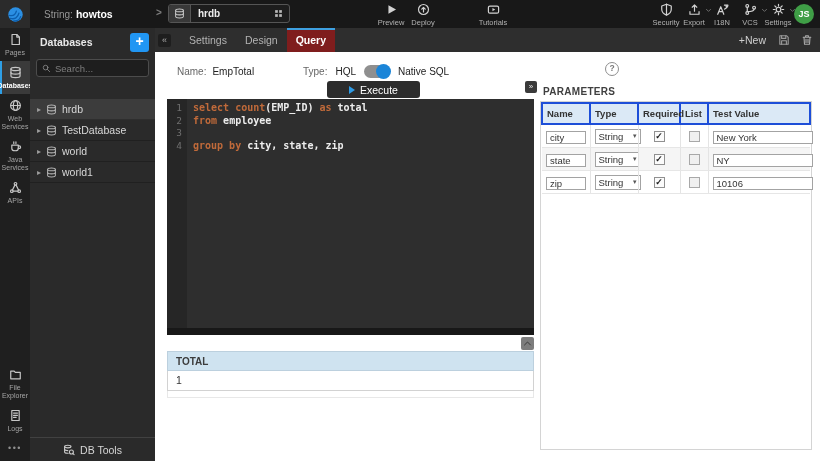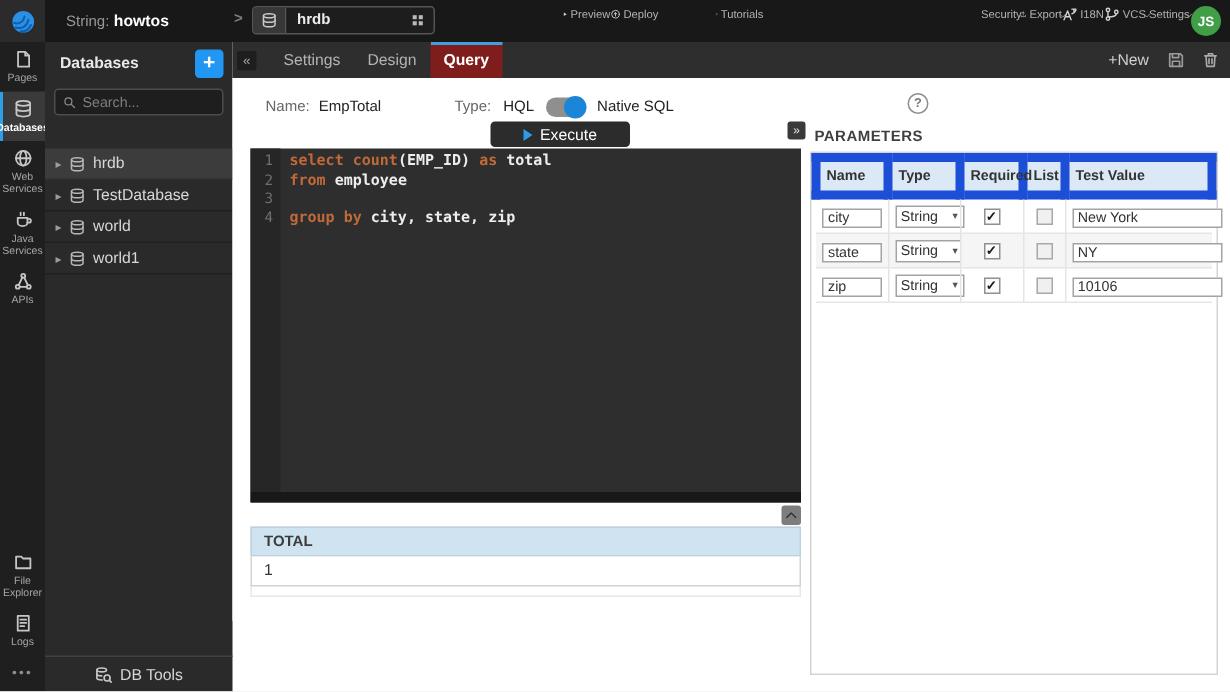--- a/index.html
+++ b/index.html
@@ -17,21 +17,21 @@
   #db-selector { position:absolute; left:168px; top:4px; width:122px; height:19px; border:1px solid #555;
                  border-radius:3px; background:#1d1d1d; display:flex; align-items:center; cursor:pointer; }
   #db-selector .seg { width:22px; height:17px; background:#383838; border-right:1px solid #555;
                       display:flex; align-items:center; justify-content:center; border-radius:2px 0 0 2px; }
   #db-selector .seg .ic { width:11px; height:11px; color:#c9c9c9; }
   #db-selector .val { margin-left:7px; font-size:10px; font-weight:700; color:#ededed; flex:1; }
   #db-selector .gridic { width:9px; height:9px; color:#b9b9b9; margin-right:6px; }
 
   #tb-left  { position:absolute; left:375px; top:3px; display:flex; }
   #tb-right { position:absolute; left:652px; top:3px; display:flex; }
-  .top-action { position:relative; width:32px; display:flex; flex-direction:row; align-items:center;
+  .top-action { position:relative; width:32px; display:flex; flex-direction:column; align-items:center;
                 gap:2px; cursor:pointer; }
   #tb-right .top-action { width:28px; }
   #tb-left .top-action:nth-child(3) { margin-left:38px; }
   .top-action .aic { width:13px; height:13px; color:#d2d2d2; }
   .top-action-label { font-size:7.5px; color:#b2b2b2; white-space:nowrap; }
   .tb-chev { position:absolute; right:-4px; top:4px; width:7px; height:7px; color:#9a9a9a; }
   #avatar { position:absolute; left:794px; top:4px; width:20px; height:20px; border-radius:50%;
             background:#3f9e46; color:#fff; font-size:9px; font-weight:700; display:flex;
             align-items:center; justify-content:center; cursor:pointer; }
 
@@ -136,21 +136,21 @@
   #res-head { height:20px; line-height:19px; background:#cfe3f0; border:1px solid #bcd0de;
               font-size:10px; font-weight:700; color:#3c3c3c; padding-left:8px; }
   .res-row { height:20px; line-height:19px; background:#fff; border:1px solid #d2d2d2; border-top:none;
              font-size:10.5px; color:#333; padding-left:8px; }
   .res-ghost { height:7px; border:1px solid #e8e8e8; border-top:none; }
 
   
   #params-box { position:absolute; left:385px; top:49px; width:272px; height:349px;
                 border:1px solid #d4d4d4; background:#fff; }
   #params-box table { width:100%; border-collapse:collapse; table-layout:fixed; }
-  #params-box th { background:#dbe9f6; border:6px solid #1d4ed8; font-size:9.5px; font-weight:700;
+  #params-box th { background:#dbe9f6; border:2px solid #1d4ed8; font-size:9.5px; font-weight:700;
                    color:#333; text-align:left; padding:4px 4px; height:11px; }
   #params-box td { border-right:1px solid #e4e4e4; border-bottom:1px solid #e6e6e6; padding:2px 4px;
                    height:16px; }
   #params-box td:last-child { border-right:none; }
   #params-box tr.alt td { background:#f5f5f5; }
   .pinp { border:1px solid #a3a3a3; font-size:9.5px; color:#333; font-family:inherit; height:13px;
           padding:0 3px; background:#fff; }
   .name-inp { width:40px; } .test-inp { width:100px; }
   .sel { width:46px; height:15px; border:1px solid #a3a3a3; background:#fff; display:flex;
          align-items:center; justify-content:space-between; padding:0 3px; font-size:9.5px; color:#333;

